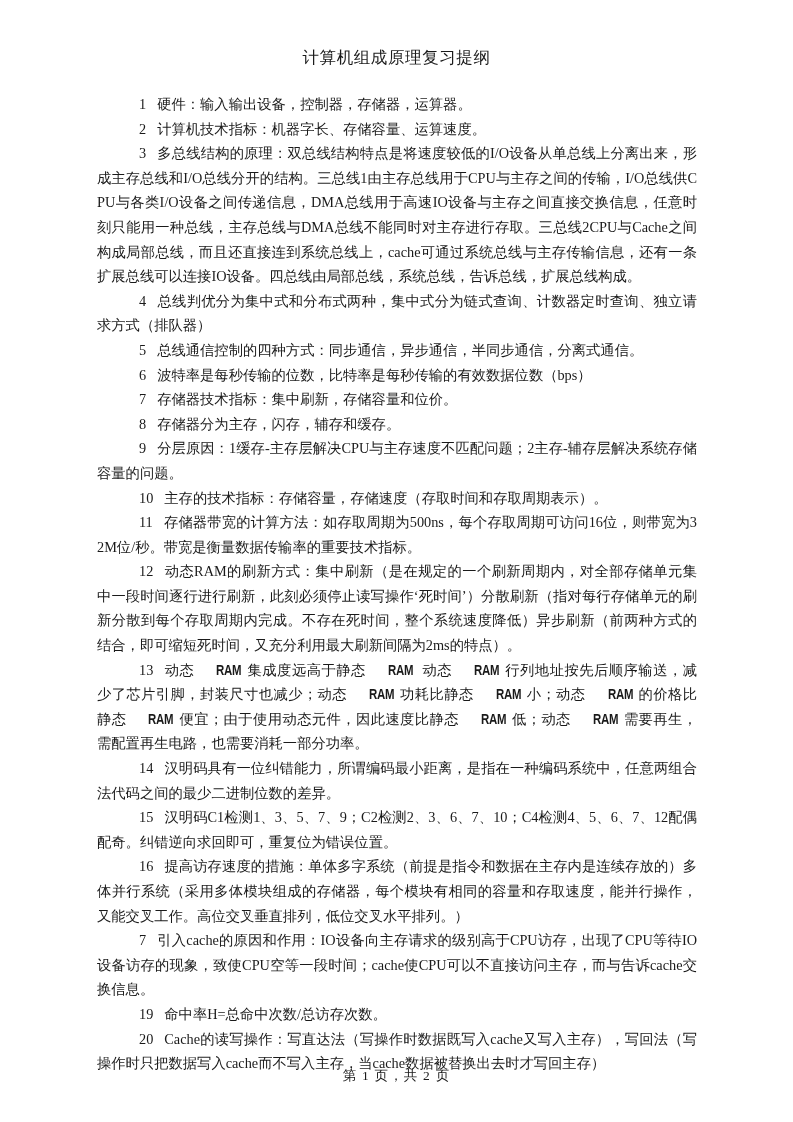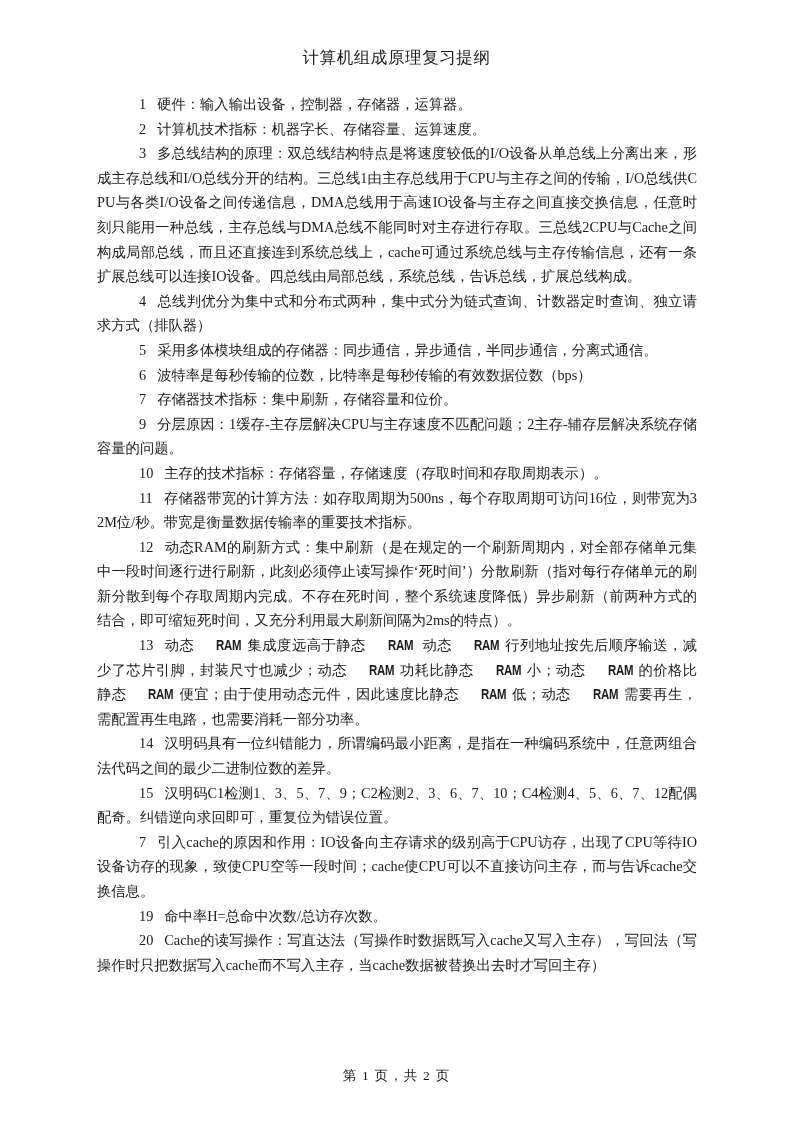--- a/index.html
+++ b/index.html
@@ -86,30 +86,32 @@
 <div class="page">
 
   <div class="doc-title">计算机组成原理复习提纲</div>
 
   <div class="body-area">
 
   <p class="para"><span class="num">1</span><span class="gap"></span><span>硬件：输入输出设备，控制器，存储器，运算器。</span></p>
       <p class="para"><span class="num">2</span><span class="gap"></span><span>计算机技术指标：机器字长、存储容量、运算速度。</span></p>
       <p class="para"><span class="num">3</span><span class="gap"></span><span>多总线结构的原理：双总线结构特点是将速度较低的I/O设备从单总线上分离出来，形成主存总线和I/O总线分开的结构。三总线1由主存总线用于CPU与主存之间的传输，I/O总线供CPU与各类I/O设备之间传递信息，DMA总线用于高速IO设备与主存之间直接交换信息，任意时刻只能用一种总线，主存总线与DMA总线不能同时对主存进行存取。三总线2CPU与Cache之间构成局部总线，而且还直接连到系统总线上，cache可通过系统总线与主存传输信息，还有一条扩展总线可以连接IO设备。四总线由局部总线，系统总线，告诉总线，扩展总线构成。</span></p>
       <p class="para"><span class="num">4</span><span class="gap"></span><span>总线判优分为集中式和分布式两种，集中式分为链式查询、计数器定时查询、独立请求方式（排队器）</span></p>
-      <p class="para"><span class="num">5</span><span class="gap"></span><span>采用多体模块组成的存储器：同步通信，异步通信，半同步通信，分离式通信。</span></p>
+      <p class="para"><span class="num">5</span><span class="gap"></span><span>总线通信控制的四种方式：同步通信，异步通信，半同步通信，分离式通信。</span></p>
       <p class="para"><span class="num">6</span><span class="gap"></span><span>波特率是每秒传输的位数，比特率是每秒传输的有效数据位数（bps）</span></p>
       <p class="para"><span class="num">7</span><span class="gap"></span><span>存储器技术指标：集中刷新，存储容量和位价。</span></p>
+      <p class="para"><span class="num">8</span><span class="gap"></span><span>存储器分为主存，闪存，辅存和缓存。</span></p>
       <p class="para"><span class="num">9</span><span class="gap"></span><span>分层原因：1缓存-主存层解决CPU与主存速度不匹配问题；2主存-辅存层解决系统存储容量的问题。</span></p>
       <p class="para"><span class="num">10</span><span class="gap"></span><span>主存的技术指标：存储容量，存储速度（存取时间和存取周期表示）。</span></p>
       <p class="para"><span class="num">11</span><span class="gap"></span><span>存储器带宽的计算方法：如存取周期为500ns，每个存取周期可访问16位，则带宽为32M位/秒。带宽是衡量数据传输率的重要技术指标。</span></p>
       <p class="para"><span class="num">12</span><span class="gap"></span><span>动态RAM的刷新方式：集中刷新（是在规定的一个刷新周期内，对全部存储单元集中一段时间逐行进行刷新，此刻必须停止读写操作‘死时间’）分散刷新（指对每行存储单元的刷新分散到每个存取周期内完成。不存在死时间，整个系统速度降低）异步刷新（前两种方式的结合，即可缩短死时间，又充分利用最大刷新间隔为2ms的特点）。</span></p>
       <p class="para"><span class="num">13</span><span class="gap"></span><span>动态<span class="ram">RAM</span>集成度远高于静态<span class="ram">RAM</span> 动态<span class="ram">RAM</span>行列地址按先后顺序输送，减少了芯片引脚，封装尺寸也减少；动态<span class="ram">RAM</span>功耗比静态<span class="ram">RAM</span>小；动态<span class="ram">RAM</span>的价格比静态<span class="ram">RAM</span>便宜；由于使用动态元件，因此速度比静态<span class="ram">RAM</span>低；动态<span class="ram">RAM</span>需要再生，需配置再生电路，也需要消耗一部分功率。</span></p>
       <p class="para"><span class="num">14</span><span class="gap"></span><span>汉明码具有一位纠错能力，所谓编码最小距离，是指在一种编码系统中，任意两组合法代码之间的最少二进制位数的差异。</span></p>
       <p class="para"><span class="num">15</span><span class="gap"></span><span>汉明码C1检测1、3、5、7、9；C2检测2、3、6、7、10；C4检测4、5、6、7、12配偶配奇。纠错逆向求回即可，重复位为错误位置。</span></p>
+      <p class="para"><span class="num">16</span><span class="gap"></span><span>提高访存速度的措施：单体多字系统（前提是指令和数据在主存内是连续存放的）多体并行系统（采用多体模块组成的存储器，每个模块有相同的容量和存取速度，能并行操作，又能交叉工作。高位交叉垂直排列，低位交叉水平排列。）</span></p>
       <p class="para"><span class="num">7</span><span class="gap"></span><span>引入cache的原因和作用：IO设备向主存请求的级别高于CPU访存，出现了CPU等待IO设备访存的现象，致使CPU空等一段时间；cache使CPU可以不直接访问主存，而与告诉cache交换信息。</span></p>
       <p class="para"><span class="num">19</span><span class="gap"></span><span>命中率H=总命中次数/总访存次数。</span></p>
       <p class="para"><span class="num">20</span><span class="gap"></span><span>Cache的读写操作：写直达法（写操作时数据既写入cache又写入主存），写回法（写操作时只把数据写入cache而不写入主存，当cache数据被替换出去时才写回主存）</span></p>
     </div>
 
   <div class="footer">第 1 页，共 2 页</div>
 
 </div>
 
 </body></html>

